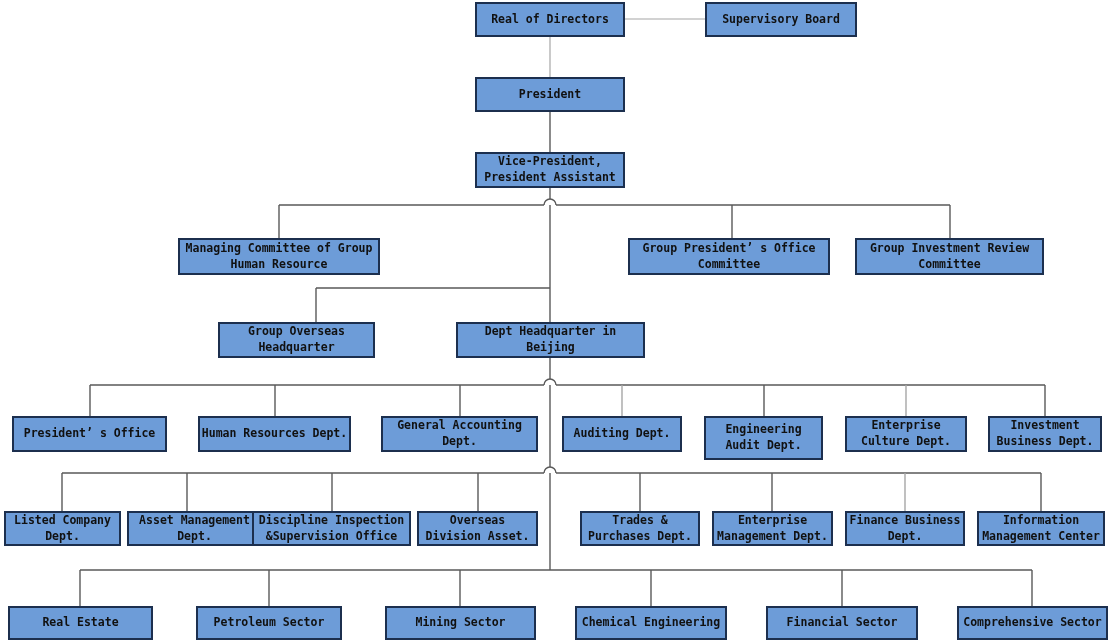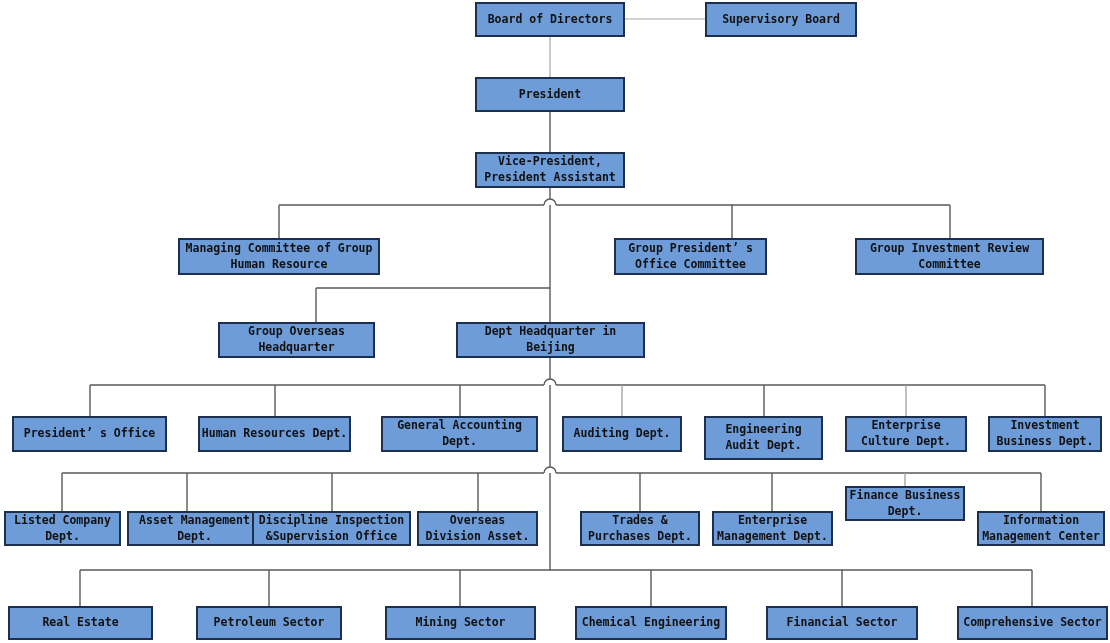--- a/index.html
+++ b/index.html
@@ -87,38 +87,38 @@
       <path d="M80 570 V606"></path>
       <path d="M269 570 V606"></path>
       <path d="M460 570 V606"></path>
       <path d="M651 570 V606"></path>
       <path d="M842 570 V606"></path>
       <path d="M1032 570 V606"></path>
     </g>
   </svg>
 
   <div class="node" style="left:475px;top:2px;width:150px;height:35px">
-    <span class="lbl">Board of Directors</span>
+    <span class="lbl">Real of Directors</span>
   </div>
   <div class="node" style="left:705px;top:2px;width:152px;height:35px">
     <span class="lbl">Supervisory Board</span>
   </div>
 
   <div class="node" style="left:475px;top:77px;width:150px;height:35px">
     <span class="lbl">President</span>
   </div>
 
   <div class="node" style="left:475px;top:152px;width:150px;height:36px">
     <span class="lbl">Vice-President, President Assistant</span>
   </div>
 
   <div class="node" style="left:178px;top:238px;width:202px;height:37px">
     <span class="lbl">Managing Committee of Group Human Resource</span>
   </div>
-  <div class="node" style="left:614px;top:238px;width:153px;height:37px">
+  <div class="node" style="left:628px;top:238px;width:202px;height:37px">
     <span class="lbl">Group President’ s Office Committee</span>
   </div>
   <div class="node" style="left:855px;top:238px;width:189px;height:37px">
     <span class="lbl">Group Investment Review Committee</span>
   </div>
 
   <div class="node" style="left:218px;top:322px;width:157px;height:36px">
     <span class="lbl">Group Overseas Headquarter</span>
   </div>
   <div class="node" style="left:456px;top:322px;width:189px;height:36px">
@@ -158,21 +158,21 @@
   </div>
   <div class="node" style="left:417px;top:511px;width:121px;height:35px">
     <span class="lbl">Overseas Division Asset.</span>
   </div>
   <div class="node" style="left:580px;top:511px;width:120px;height:35px">
     <span class="lbl">Trades &amp; Purchases Dept.</span>
   </div>
   <div class="node" style="left:712px;top:511px;width:121px;height:35px">
     <span class="lbl">Enterprise Management Dept.</span>
   </div>
-  <div class="node" style="left:845px;top:486px;width:120px;height:35px">
+  <div class="node" style="left:845px;top:511px;width:120px;height:35px">
     <span class="lbl">Finance Business Dept.</span>
   </div>
   <div class="node" style="left:977px;top:511px;width:128px;height:35px">
     <span class="lbl">Information Management Center</span>
   </div>
 
   <div class="node" style="left:8px;top:606px;width:145px;height:34px">
     <span class="lbl">Real Estate</span>
   </div>
   <div class="node" style="left:196px;top:606px;width:146px;height:34px">

